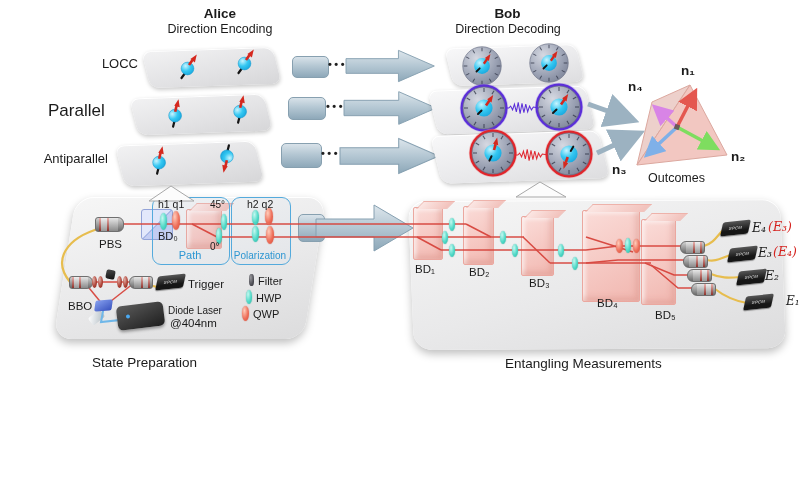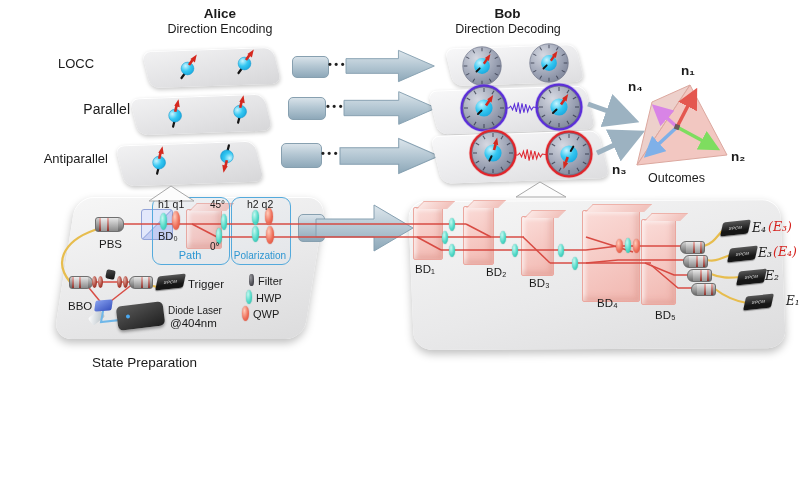--- a/index.html
+++ b/index.html
@@ -122,22 +122,22 @@
         <polyline points="0,7 4,7 6,5 8,9 10,3 12,11 14,1 16,13 18,2 20,12 22,3 24,11 26,5 28,9 30,6 36,7" fill="none" stroke="currentColor" stroke-width="1.1"></polyline>
       </symbol>
     </defs>
   </svg>
 
   <div class="lbl bold ctr" style="left:155px;top:6px;width:130px;font-size:13.5px">Alice</div>
   <div class="lbl bold ctr" style="left:440px;top:6px;width:135px;font-size:13.5px">Bob</div>
   <div class="lbl ctr" style="left:140px;top:22px;width:160px;font-size:12.5px">Direction Encoding</div>
   <div class="lbl ctr" style="left:428px;top:22px;width:160px;font-size:12.5px">Direction Decoding</div>
 
-  <div class="lbl" style="left:58px;top:56px;width:80px;font-size:13px;">LOCC</div>
-  <div class="lbl" style="left:48px;top:101px;width:82px;font-size:14px;text-align:right">Parallel</div>
+  <div class="lbl" style="left:58px;top:56px;width:80px;font-size:13px;text-align:right">LOCC</div>
+  <div class="lbl" style="left:48px;top:101px;width:82px;font-size:17px;">Parallel</div>
   <div class="lbl" style="left:22px;top:151px;width:86px;font-size:13px;text-align:right">Antiparallel</div>
 
   <div class="plate" style="left:146px;top:49px;width:131px;height:37px"></div>
   <div class="plate" style="left:134px;top:96px;width:134px;height:37px"></div>
   <div class="plate" style="left:120px;top:143px;width:139px;height:41px"></div>
 
   <svg class="icon" style="left:176px;top:53px;width:24px;height:28px" viewBox="0 0 24 28">
       <use href="#sym-qubit"></use>
     </svg>
   <svg class="icon" style="left:233px;top:48px;width:24px;height:28px" viewBox="0 0 24 28">
@@ -288,21 +288,21 @@
   <div class="lbl" style="left:253px;top:308px;font-size:11px">QWP</div>
 
   <div class="lbl" style="left:92px;top:355px;font-size:13.5px">State Preparation</div>
 
   <div class="bd" style="left:413px;top:207px;width:28px;height:51px"></div>
   <div class="bd" style="left:463px;top:206px;width:29px;height:57px"></div>
   <div class="bd" style="left:521px;top:216px;width:31px;height:58px"></div>
   <div class="bd" style="left:582px;top:210px;width:56px;height:90px"></div>
   <div class="bd" style="left:641px;top:219px;width:33px;height:84px"></div>
   <div class="lbl" style="left:415px;top:263px;font-size:11.5px">BD₁</div>
-  <div class="lbl" style="left:486px;top:266px;font-size:11.5px">BD₂</div>
+  <div class="lbl" style="left:469px;top:266px;font-size:11.5px">BD₂</div>
   <div class="lbl" style="left:529px;top:277px;font-size:11.5px">BD₃</div>
   <div class="lbl" style="left:597px;top:297px;font-size:11.5px">BD₄</div>
   <div class="lbl" style="left:655px;top:309px;font-size:11.5px">BD₅</div>
 
   <div class="wp hwp" style="left:449px;top:218px;width:6px;height:13px"></div>
   <div class="wp hwp" style="left:442px;top:231px;width:6px;height:13px"></div>
   <div class="wp hwp" style="left:449px;top:244px;width:6px;height:13px"></div>
   <div class="wp hwp" style="left:500px;top:231px;width:6px;height:13px"></div>
   <div class="wp hwp" style="left:512px;top:244px;width:6px;height:13px"></div>
   <div class="wp hwp" style="left:558px;top:244px;width:6px;height:13px"></div>
@@ -329,20 +329,21 @@
       <span>SPCM</span>
     </div>
 
   <div class="lbl math" style="left:752px;top:220px;font-size:12.5px">E₄</div>
   <div class="lbl math red-lbl" style="left:768px;top:219px;font-size:12.5px">(E₃)</div>
   <div class="lbl math" style="left:758px;top:245px;font-size:12.5px">E₃</div>
   <div class="lbl math red-lbl" style="left:773px;top:244px;font-size:12.5px">(E₄)</div>
   <div class="lbl math" style="left:765px;top:268px;font-size:12.5px">E₂</div>
   <div class="lbl math" style="left:786px;top:294px;font-size:12px">E₁</div>
 
+  <div class="lbl" style="left:505px;top:356px;font-size:13.5px">Entangling Measurements</div>
 
   <svg style="position:absolute;inset:0;z-index:3;pointer-events:none" width="803" height="488" viewBox="0 0 803 488">
     <defs>
       <marker id="m-gray" markerWidth="7" markerHeight="7" refX="5" refY="3.5" orient="auto">
           <path d="M0,0 L7,3.5 L0,7 Z" fill="#9cb2c1"></path>
         </marker>
       <marker id="m-red" markerWidth="6" markerHeight="6" refX="4" refY="3" orient="auto">
           <path d="M0,0 L6,3 L0,6 Z" fill="#e4574f"></path>
         </marker>
       <marker id="m-green" markerWidth="6" markerHeight="6" refX="4" refY="3" orient="auto">

